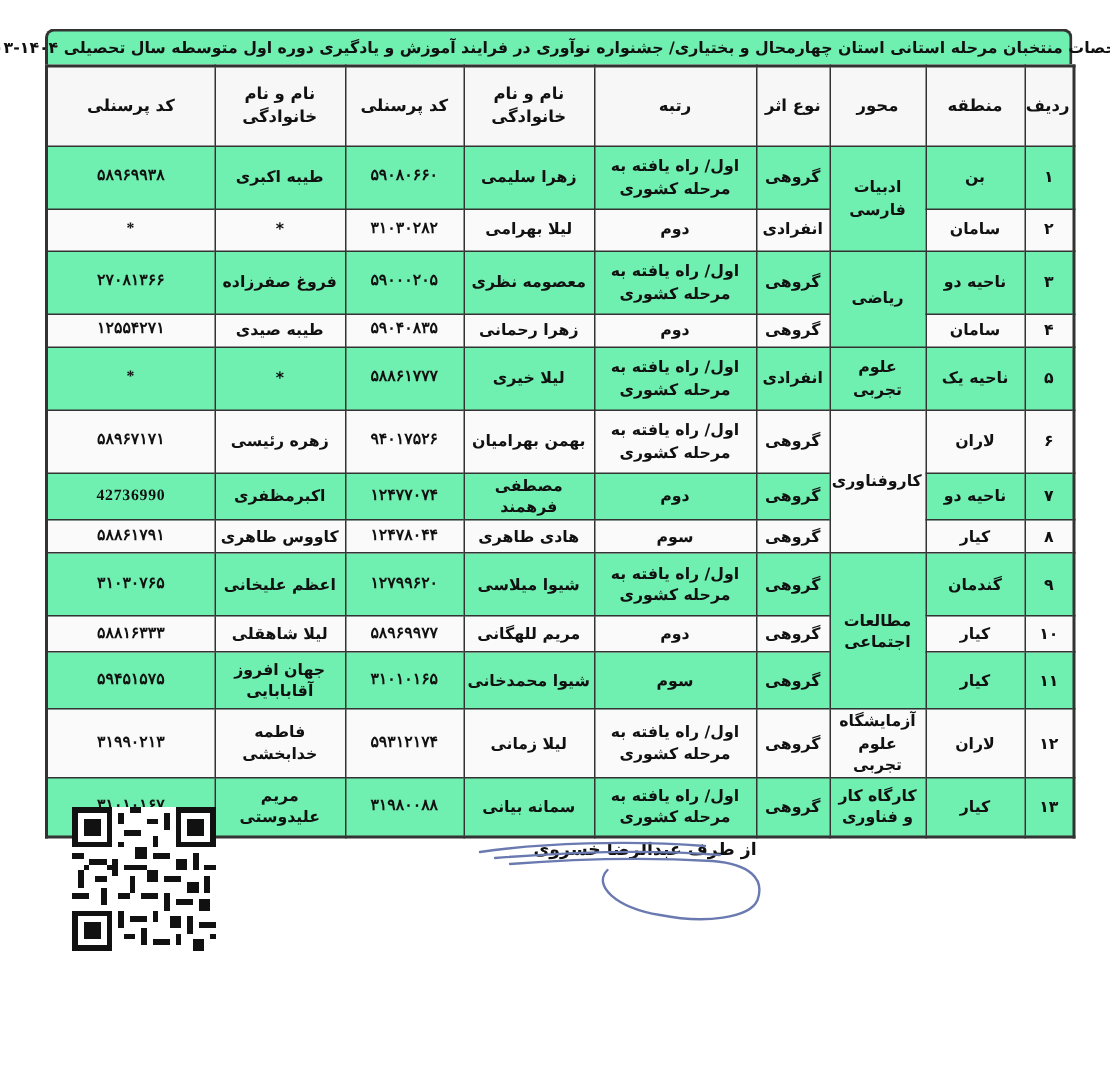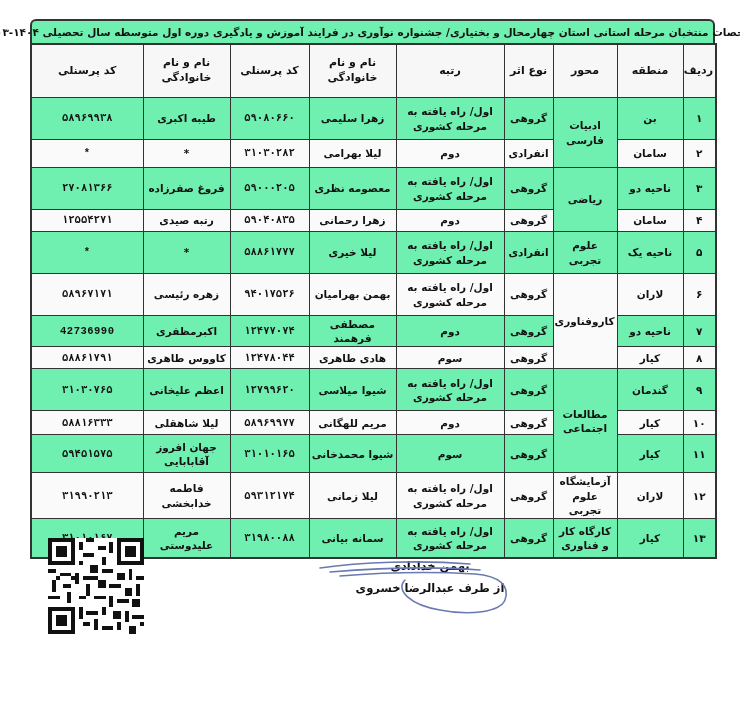--- a/index.html
+++ b/index.html
@@ -22,21 +22,21 @@
     font-weight: bold; font-size: 10.5px; color: #111;
     border: 2px solid #333;
   }
   table.main th, table.main td {
     border: 1px solid #333; text-align: center; vertical-align: middle;
     padding: 1px 2px; line-height: 1.35;
   }
   table.main th { background: #f7f7f7; height: 50px; font-size: 11px; }
   .g { background: #6fefb0; }
   .w { background: #fafafa; }
-  .num { font-family: Liberation Mono, monospace; letter-spacing: 0.5px; }
+  .num { font-family: Liberation Serif, serif; letter-spacing: 0.5px; }
   .footer-sign {
     position: absolute; left: 330px; top: 555px; width: 200px;
     direction: rtl; text-align: center; font-weight: bold; font-size: 11.5px; color: #111;
   }
   .footer-sign div { height: 22px; line-height: 22px; }
   .qr { position: absolute; left: 48px; top: 538px; width: 96px; height: 96px; }
   .sig { position: absolute; left: 300px; top: 550px; width: 230px; height: 70px; pointer-events: none; }
 </style>
 </head>
 <body>
@@ -107,21 +107,21 @@
         <td class="num">۲۷۰۸۱۳۶۶</td>
       </tr>
 
       <tr class="w" style="height:22px">
         <td>۴</td>
         <td>سامان</td>
         <td>گروهی</td>
         <td>دوم</td>
         <td>زهرا رحمانی</td>
         <td class="num">۵۹۰۴۰۸۳۵</td>
-        <td>رتبه صیدی</td>
+        <td>طیبه صیدی</td>
         <td class="num">۱۲۵۵۴۲۷۱</td>
       </tr>
 
       <tr class="g" style="height:42px">
         <td>۵</td>
         <td>ناحیه یک</td>
         <td>علوم تجربی</td>
         <td>انفرادی</td>
         <td>اول/ راه یافته به مرحله کشوری</td>
         <td>لیلا خیری</td>
@@ -277,20 +277,19 @@
         <rect x="14" y="23" width="3" height="1"></rect>
         <rect x="18" y="22" width="1" height="2"></rect>
       <rect x="21" y="23" width="2" height="2"></rect>
         <rect x="24" y="22" width="1" height="1"></rect>
         <rect x="2" y="10" width="1" height="1"></rect>
         <rect x="6" y="10" width="1" height="1"></rect>
     </g>
   </svg>
 
   <div class="footer-sign">
-    <div>بهمن خدادادی</div>
     <div>از طرف عبدالرضا خسروی</div>
   </div>
   <svg class="sig" viewBox="0 0 230 70">
     <path d="M20 18 C60 12, 120 10, 170 14 M30 22 C80 18, 130 16, 180 20 M40 26 C90 22, 140 22, 175 24 C200 26, 210 36, 205 50 C200 62, 170 66, 140 60 C110 55, 95 40, 105 30" fill="none" stroke="#6a7ab0" stroke-width="1.6" stroke-linecap="round"></path>
   </svg>
 
 </div>
 
 </body></html>

